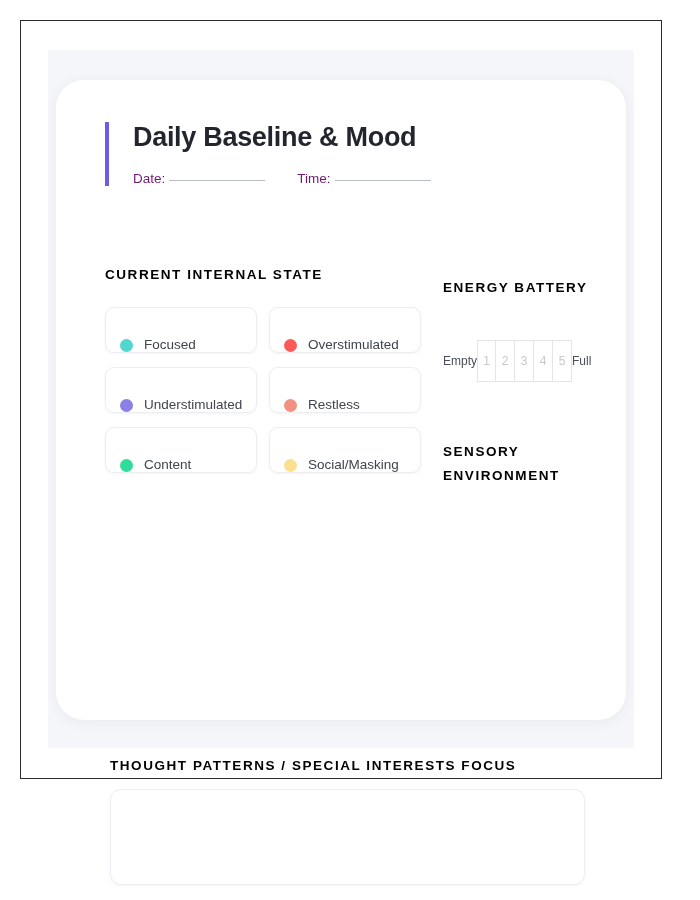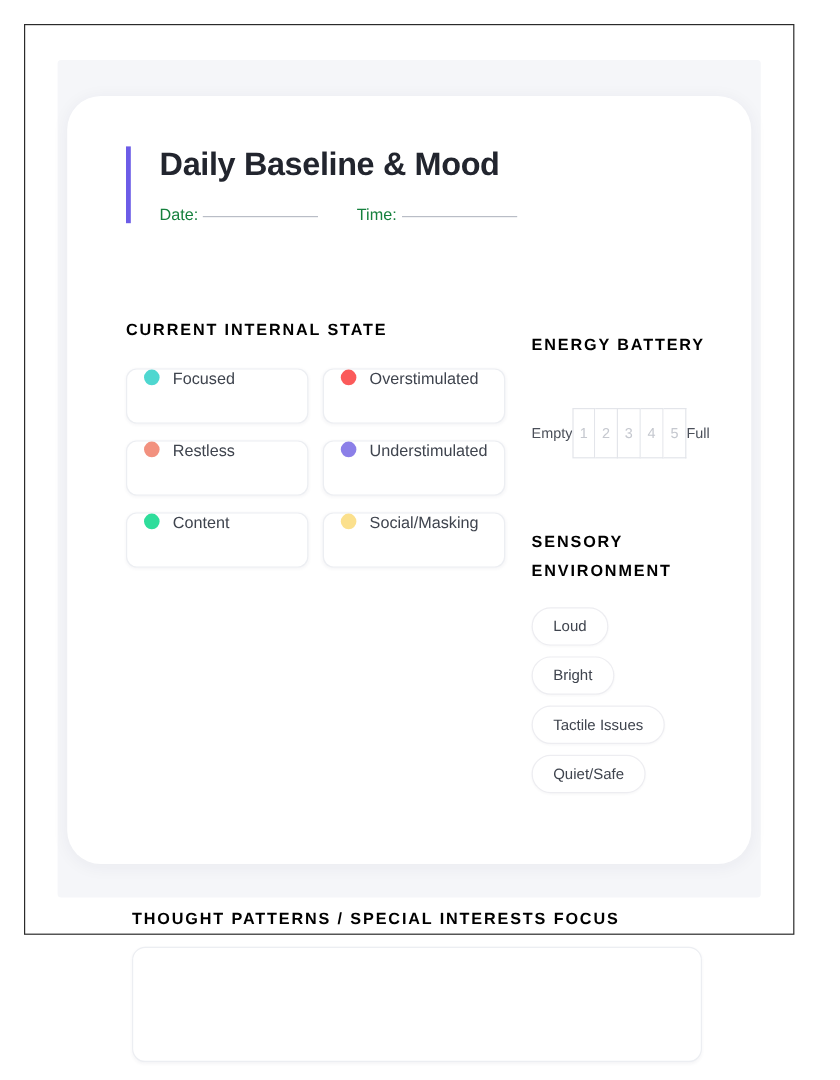--- a/index.html
+++ b/index.html
@@ -75,21 +75,21 @@
     color: #22252e;
     letter-spacing: -0.3px;
     line-height: 1.18;
   }
   .meta-row {
     margin-top: 17px;
     font-size: 13.5px;
     color: #7c828f;
     white-space: nowrap;
   }
-  .meta-label { color: #15803d; }
+  .meta-label { color: #701a75; }
   .meta-rule {
     display: inline-block;
     width: 96px;
     border-bottom: 1px solid #b9bdc6;
     margin: 0 0 2px 4px;
   }
   .meta-gap { display: inline-block; width: 32px; }
 
   
   .section-heading {
@@ -110,21 +110,21 @@
     width: 318px;
   }
   #state-grid {
     margin-top: 20px;
     display: grid;
     grid-template-columns: 152px 152px;
     gap: 14px 12px;
   }
   .state-option {
     display: flex;
-    align-items: flex-start;
+    align-items: flex-end;
     gap: 11px;
     height: 46px;
     padding: 0 14px;
     background: #ffffff;
     border: 1px solid #eceef2;
     border-radius: 9px;
     box-shadow: 0 1px 3px rgba(40,44,70,0.05);
     cursor: pointer;
   }
   .state-dot {
@@ -249,27 +249,27 @@
           <span class="state-dot" style="background: rgb(79, 215, 208);"></span>
           <span class="state-label">Focused</span>
         </div>
 
         <div class="state-option">
           <span class="state-dot" style="background: rgb(251, 90, 90);"></span>
           <span class="state-label">Overstimulated</span>
         </div>
 
         <div class="state-option">
+          <span class="state-dot" style="background: rgb(139, 127, 232);"></span>
+          <span class="state-label">Understimulated</span>
+        </div>
+
+        <div class="state-option">
           <span class="state-dot" style="background: rgb(242, 145, 127);"></span>
           <span class="state-label">Restless</span>
-        </div>
-
-        <div class="state-option">
-          <span class="state-dot" style="background: rgb(139, 127, 232);"></span>
-          <span class="state-label">Understimulated</span>
         </div>
 
         <div class="state-option">
           <span class="state-dot" style="background: rgb(47, 221, 155);"></span>
           <span class="state-label">Content</span>
         </div>
 
         <div class="state-option">
           <span class="state-dot" style="background: rgb(251, 224, 141);"></span>
           <span class="state-label">Social/Masking</span>
@@ -288,26 +288,20 @@
           <div class="battery-cell">3</div>
           <div class="battery-cell">4</div>
           <div class="battery-cell">5</div>
         </div>
         <span class="battery-cap">Full</span>
       </div>
     </div>
 
     <div id="sensory-section">
       <h2 class="section-heading">SENSORY ENVIRONMENT</h2>
-      <div id="sensory-list">
-        <span class="sensory-pill">Loud</span>
-        <span class="sensory-pill">Bright</span>
-        <span class="sensory-pill">Tactile Issues</span>
-        <span class="sensory-pill">Quiet/Safe</span>
-      </div>
     </div>
 
   </div>
 
   <div id="thought-section">
     <h2 id="thought-heading" class="section-heading">THOUGHT PATTERNS / SPECIAL INTERESTS FOCUS</h2>
     <textarea id="thought-input" placeholder="" style=""></textarea>
   </div>
 
 </div>

